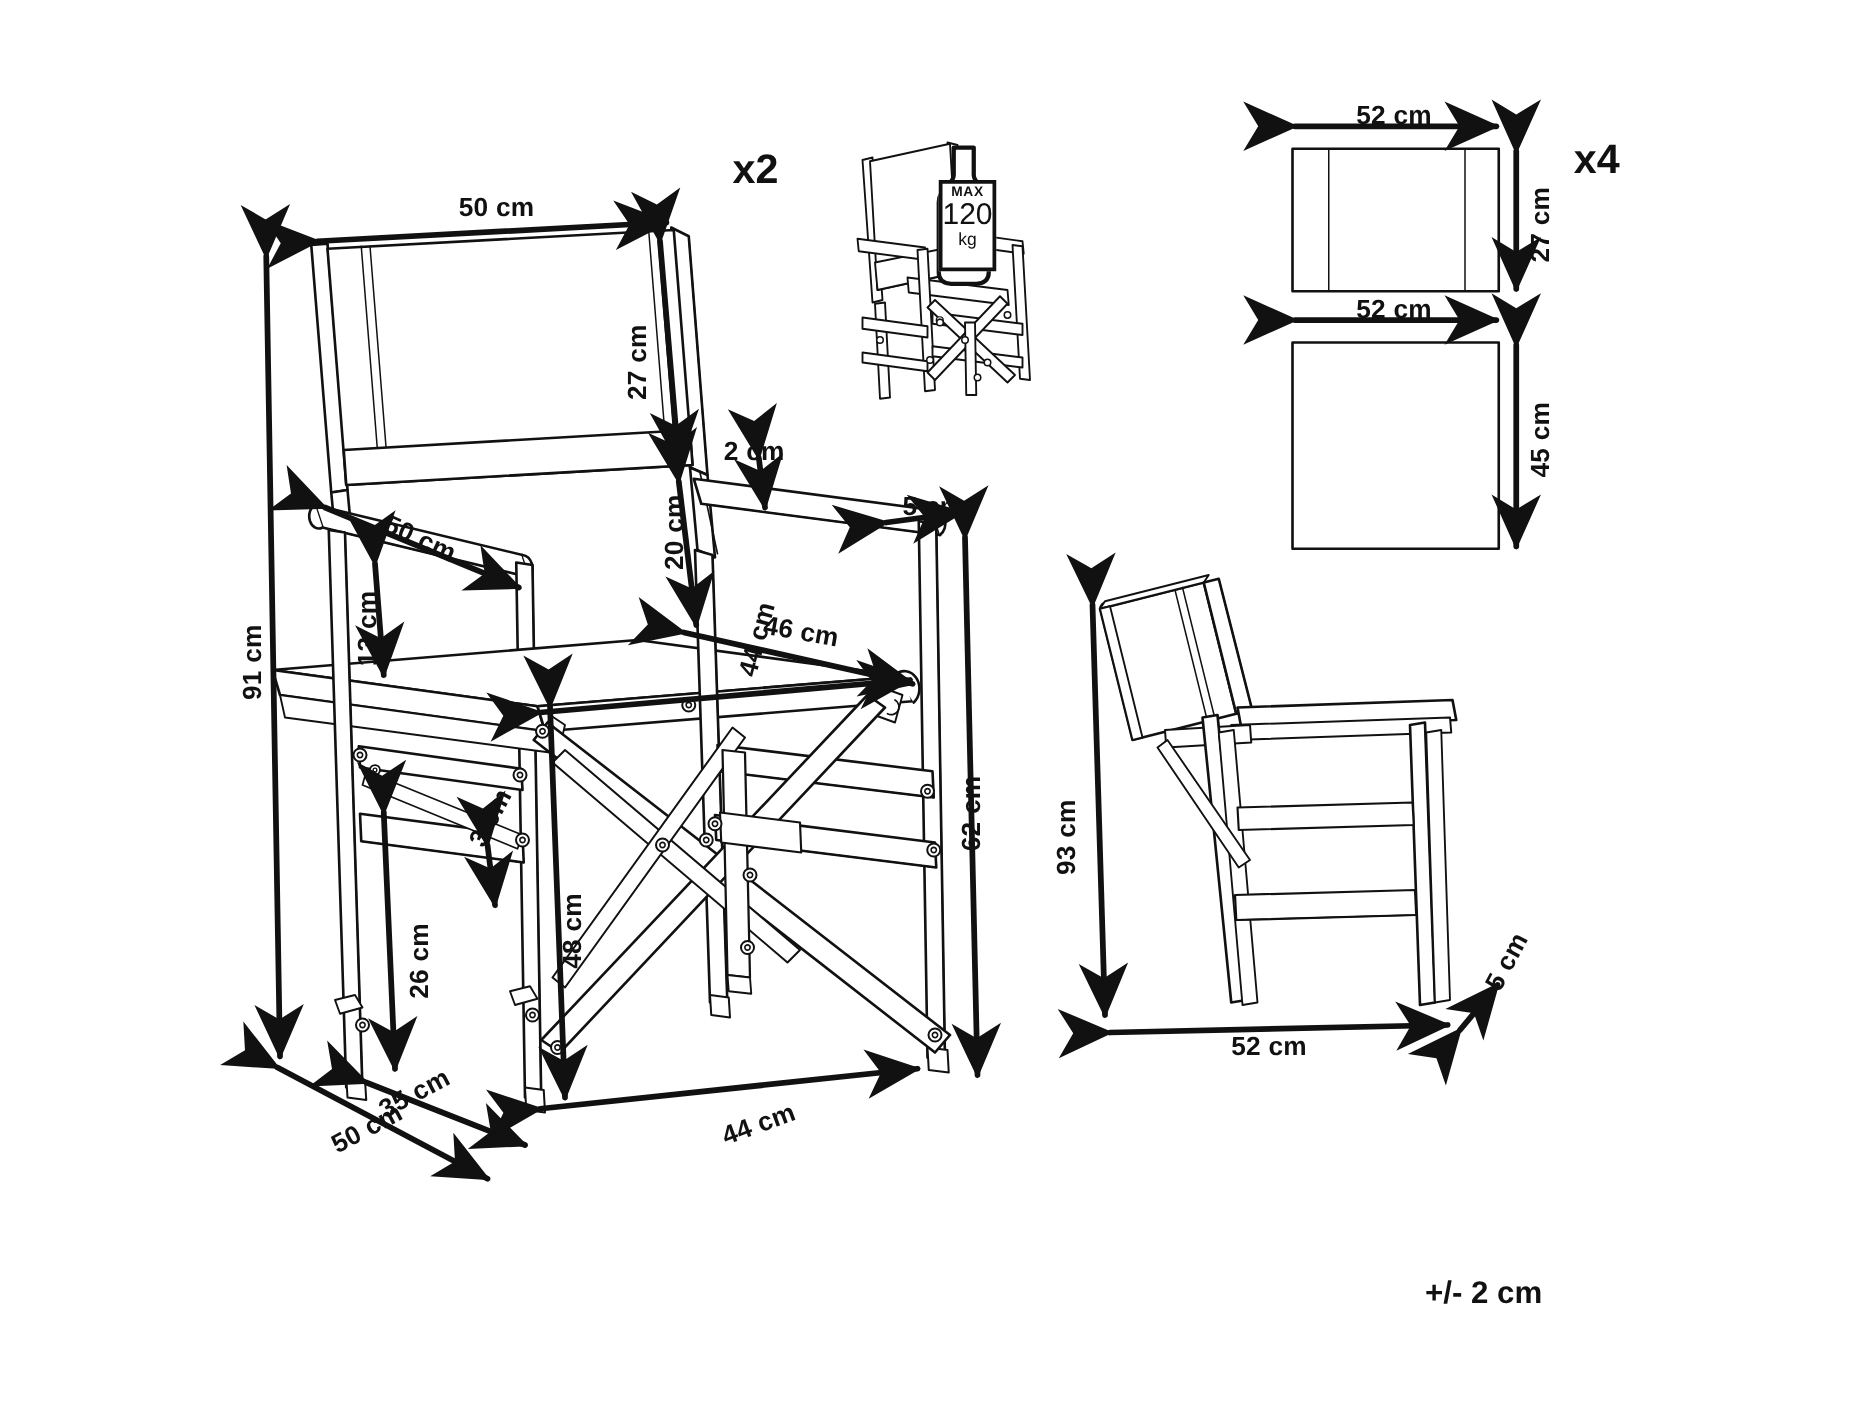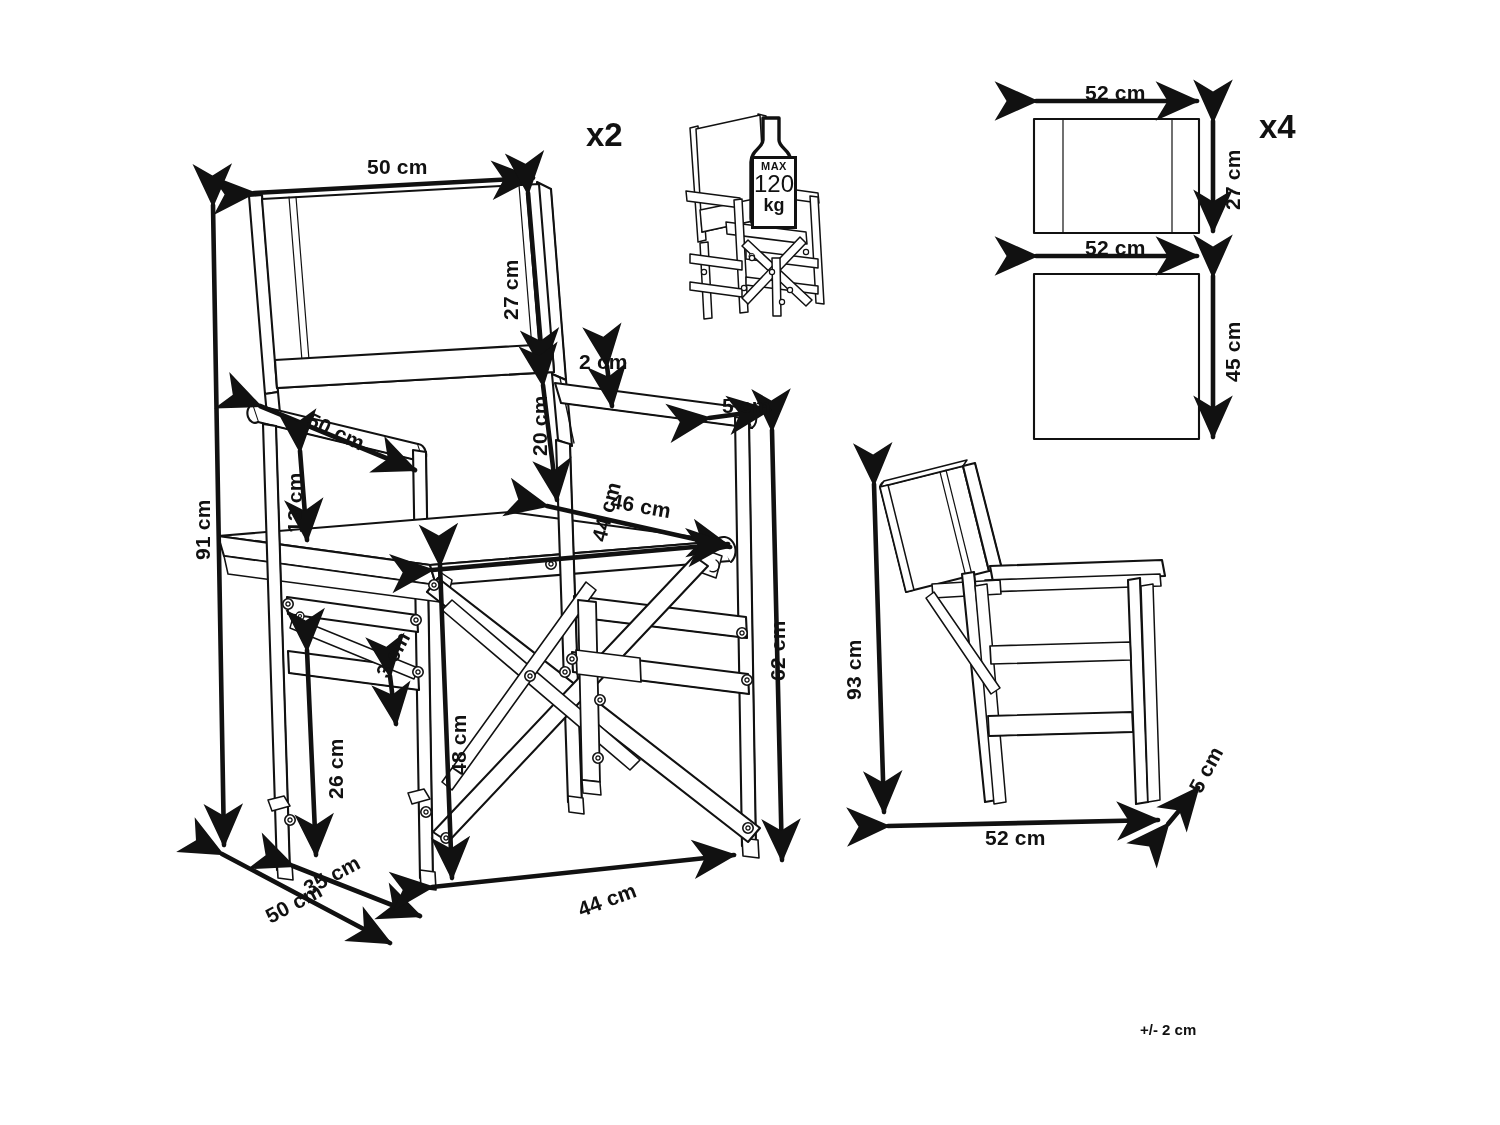--- a/index.html
+++ b/index.html
@@ -2,33 +2,33 @@
 <html><head>
 <meta charset="utf-8">
 <style>
   html,body{margin:0;padding:0;background:#fff;}
   body{width:1500px;height:1125px;font-family:"Liberation Sans",sans-serif;overflow:hidden;}
   #stage{position:relative;width:1500px;height:1125px;background:#fff;}
   #stage svg{position:absolute;left:0;top:0;}
   .lbl{position:absolute;font-family:"Liberation Sans",sans-serif;font-weight:bold;color:#111;white-space:nowrap;line-height:1;}
   .dim{font-size:21px;letter-spacing:.2px;}
   .qty{font-size:33px;}
-  .tol{font-size:15px;}
+  .tol{font-size:25px;}
   .rot90{transform:rotate(-90deg);transform-origin:left top;}
   .rotA{transform:rotate(-28deg);transform-origin:left top;}
   .rotB{transform:rotate(-20deg);transform-origin:left top;}
   .rotC{transform:rotate(25deg);transform-origin:left top;}
   .rotD{transform:rotate(-62deg);transform-origin:left top;}
   .rotE{transform:rotate(10deg);transform-origin:left top;}
   .rotF{transform:rotate(-75deg);transform-origin:left top;}
   .wbadge{position:absolute;border:3px solid #111;background:#fff;text-align:center;
           font-family:"Liberation Sans",sans-serif;color:#111;line-height:1;}
   .wmax{font-size:11px;font-weight:bold;letter-spacing:.5px;}
   .wnum{font-size:24px;font-weight:normal;}
-  .wkg{font-size:18px;font-weight:bold;}
+  .wkg{font-size:14px;font-weight:normal;}
 </style>
 </head>
 <body>
 
 <div id="stage">
 
 <svg width="1500" height="1125" viewBox="0 0 1500 1125">
   <defs>
     <marker id="ah" markerWidth="11" markerHeight="11" refX="9.4" refY="5.5" orient="auto">
       <path d="M0.4,1.2 L10,5.5 L0.4,9.8 L3,5.5 Z" fill="#111"></path>
@@ -280,21 +280,21 @@
 <div class="lbl dim rotF" style="left:588px;top:538px;">44 cm</div>
 <div class="lbl dim rot90" style="left:192px;top:560px;">91 cm</div>
 <div class="lbl dim rot90" style="left:767px;top:681px;">62 cm</div>
 <div class="lbl dim rot90" style="left:448px;top:775px;">48 cm</div>
 <div class="lbl dim rot90" style="left:325px;top:799px;">26 cm</div>
 <div class="lbl dim rotD" style="left:372px;top:671px;">3 cm</div>
 <div class="lbl dim rotA" style="left:300px;top:880px;">35 cm</div>
 <div class="lbl dim rotA" style="left:262px;top:908px;">50 cm</div>
 <div class="lbl dim rotB" style="left:575px;top:900px;">44 cm</div>
 
-<div class="wbadge" style="left:751px;top:156px;width:40px;height:65px;padding-top:2px;">
+<div class="wbadge" style="left:751px;top:144px;width:40px;height:65px;padding-top:2px;">
   <div class="wmax">MAX</div>
   <div class="wnum">120</div>
   <div class="wkg">kg</div>
 </div>
 
 <div class="lbl qty" style="left:1259px;top:110px;">x4</div>
 <div class="lbl dim" style="left:1085px;top:82px;">52 cm</div>
 <div class="lbl dim rot90" style="left:1222px;top:210px;">27 cm</div>
 <div class="lbl dim" style="left:1085px;top:237px;">52 cm</div>
 <div class="lbl dim rot90" style="left:1222px;top:382px;">45 cm</div>

